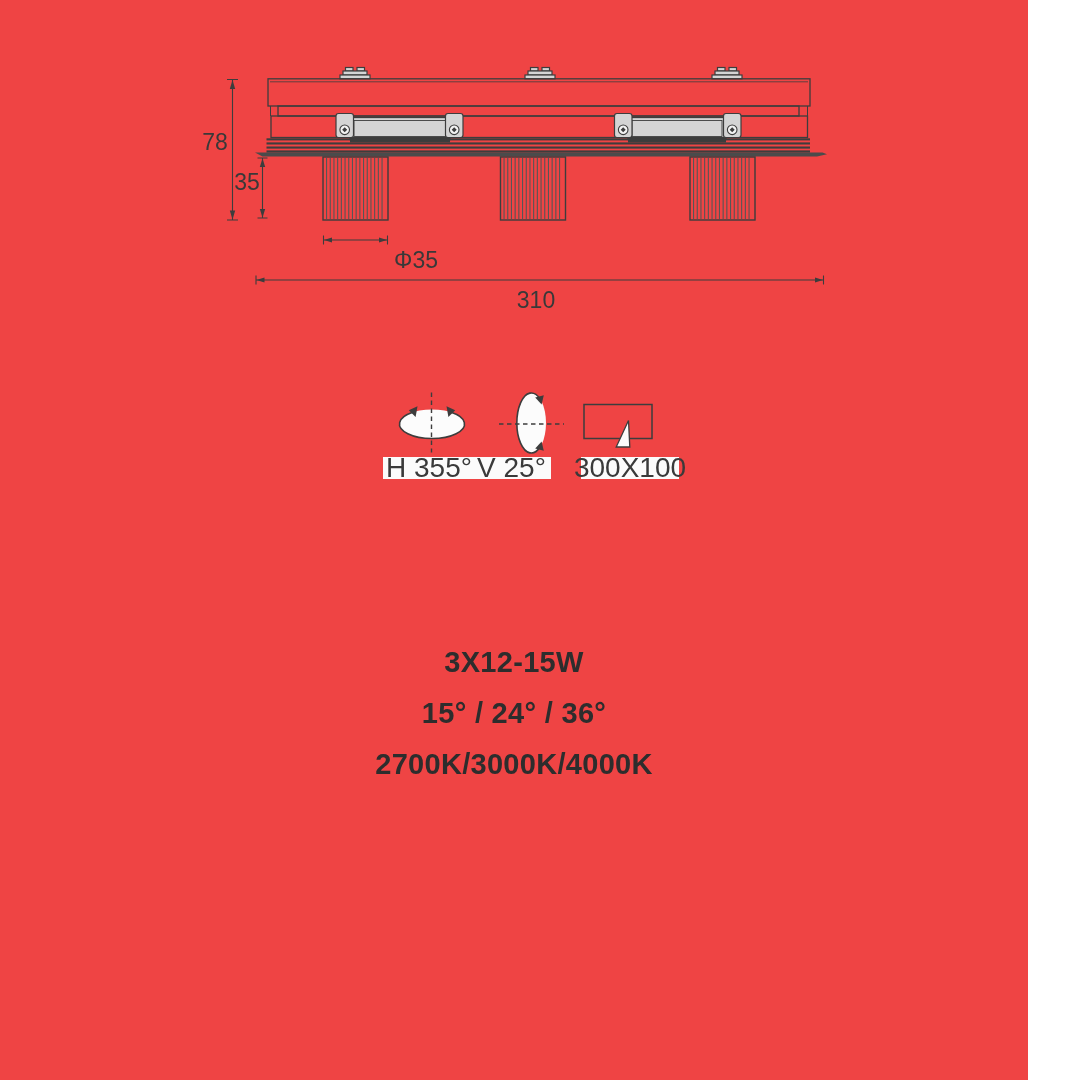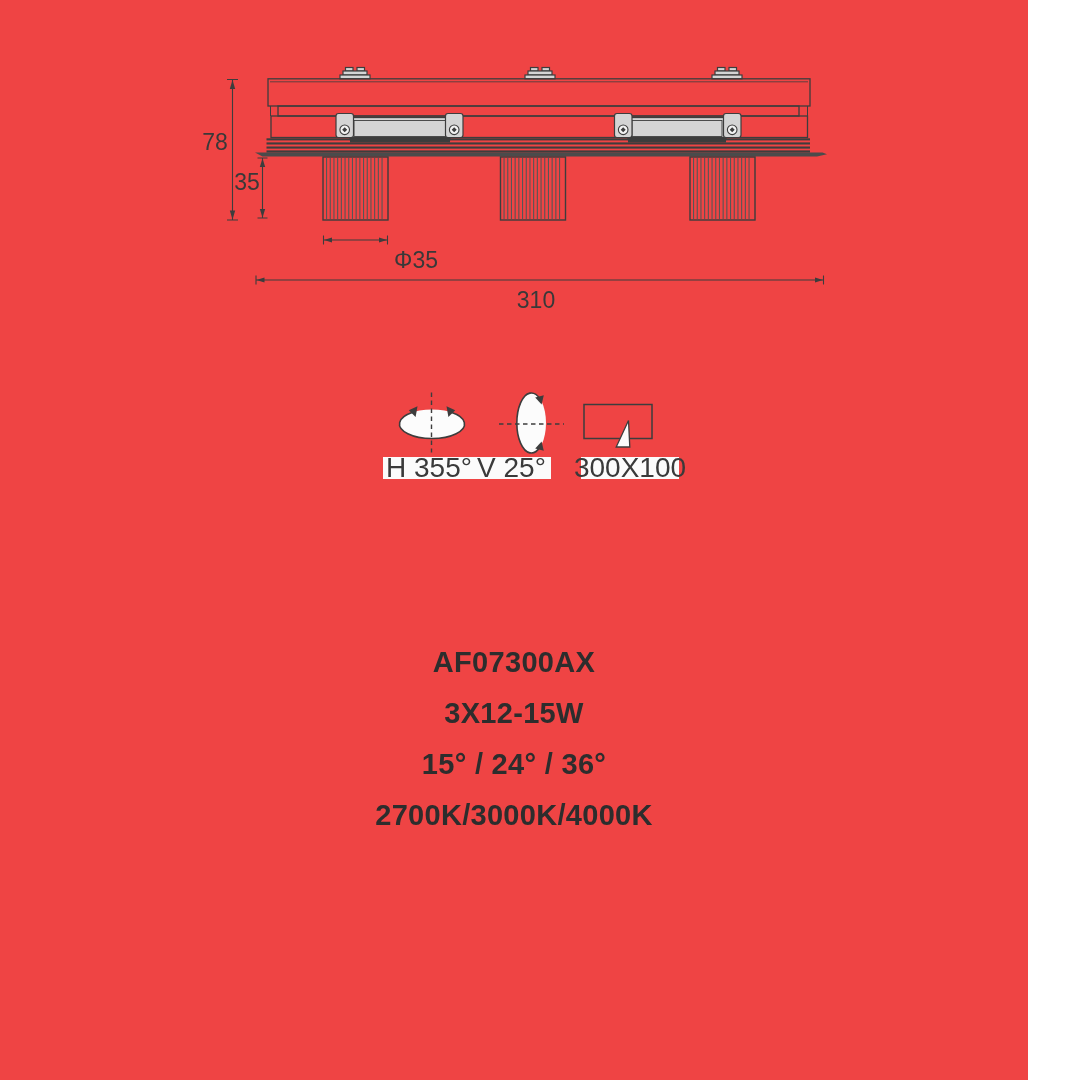--- a/index.html
+++ b/index.html
@@ -151,19 +151,18 @@
     <span>H 355°</span>
   </div>
   <div id="strip-v" class="feat-strip">
     <span>V 25°</span>
   </div>
   <div id="strip-cut" class="feat-strip">
     <span>300X100</span>
   </div>
 
   <div id="spec-block">
-    <div class="spec-line">AF07300AX</div>
     <div class="spec-line">3X12-15W</div>
     <div class="spec-line">15° / 24° / 36°</div>
     <div class="spec-line">2700K/3000K/4000K</div>
   </div>
 
 </div>
 
 </body></html>

